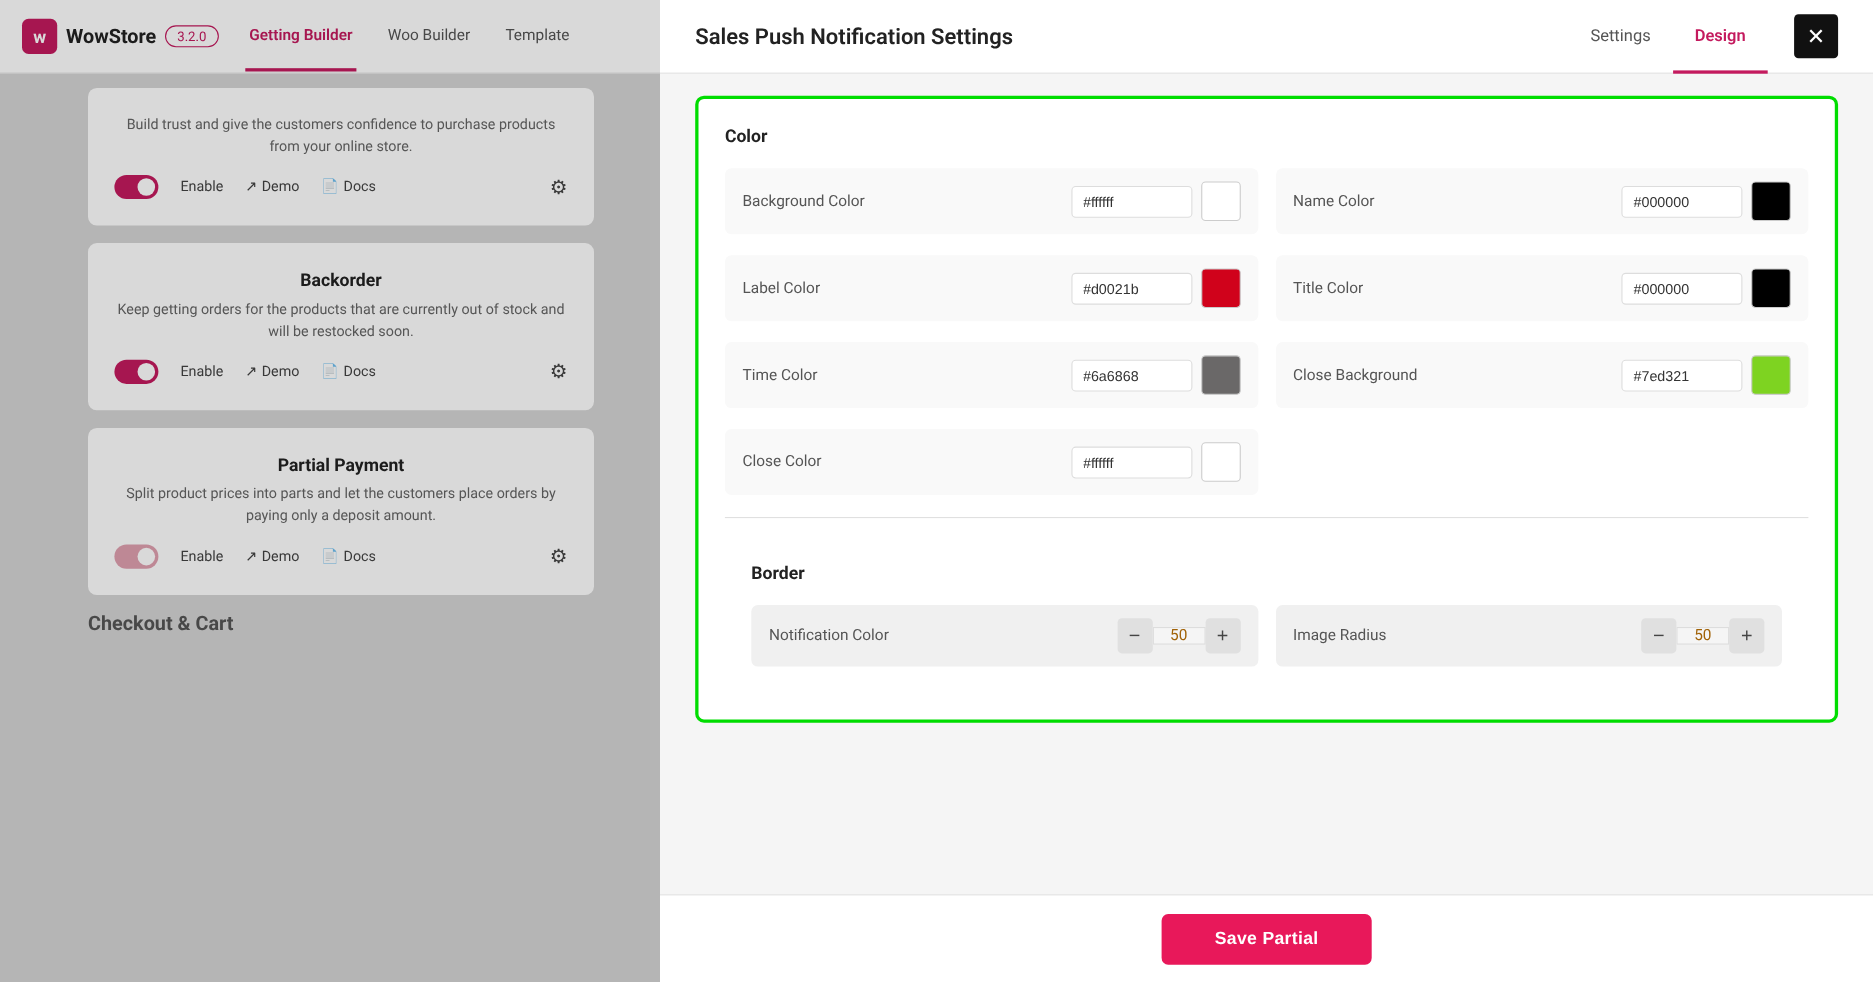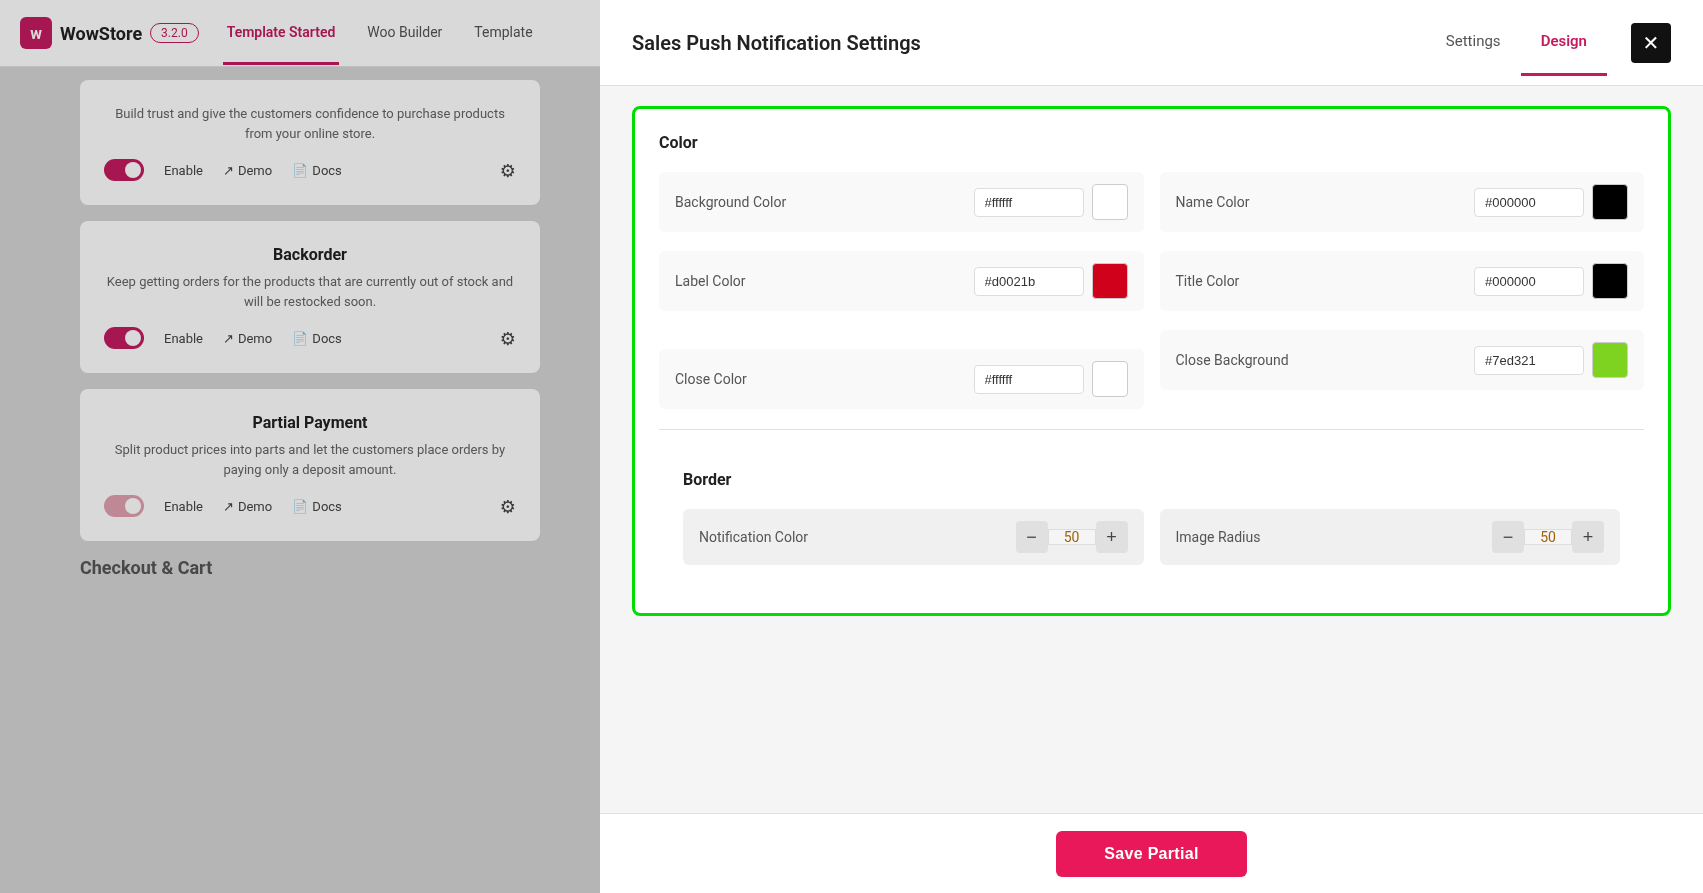--- a/index.html
+++ b/index.html
@@ -108,21 +108,21 @@
       left: 600px; top: 0;
       width: 1103px; height: 893px;
       background: #f5f5f5;
       z-index: 10;
       display: flex;
       flex-direction: column;
     }
     .modal-header {
       background: #fff;
       padding: 0 32px;
-      height: 86px;
+      height: 67px;
       display: flex;
       align-items: center;
       border-bottom: 1px solid #e0e0e0;
       flex-shrink: 0;
     }
     .modal-title {
       font-size: 20px;
       font-weight: 600;
       color: #222;
       flex: 1;
@@ -312,21 +312,21 @@
 <body>
 
 <div class="bg-panel"></div>
 
 <div class="top-nav">
   <div class="logo-area">
     <div class="logo-icon">w</div>
     <span class="logo-text">WowStore</span>
     <span class="version-badge">3.2.0</span>
   </div>
-  <a class="nav-tab active">Template Started</a>
+  <a class="nav-tab active">Getting Builder</a>
   <a class="nav-tab">Woo Builder</a>
   <a class="nav-tab">Template</a>
 </div>
 
 <div class="cards-area">
 
   <div class="card">
     <div class="card-desc">Build trust and give the customers confidence to purchase products from your online store.</div>
     <div class="card-actions">
       <div class="toggle"></div>
@@ -416,20 +416,27 @@
           
           <div class="color-row">
             <span class="color-label">Label Color</span>
             <div class="color-input-group">
               <input class="color-hex-input" type="text" value="#d0021b" style="">
               <div class="color-swatch" style="background:#d0021b;"></div>
             </div>
           </div>
           <br>
           
+          <div class="color-row">
+            <span class="color-label">Time Color</span>
+            <div class="color-input-group">
+              <input class="color-hex-input" type="text" value="#6a6868" style="">
+              <div class="color-swatch" style="background:#6a6868;"></div>
+            </div>
+          </div>
           <br>
           
           <div class="color-row">
             <span class="color-label">Close Color</span>
             <div class="color-input-group">
               <input class="color-hex-input" type="text" value="#ffffff" style="">
               <div class="color-swatch" style="background:#ffffff; border:1px solid #ccc;"></div>
             </div>
           </div>
         </div>

